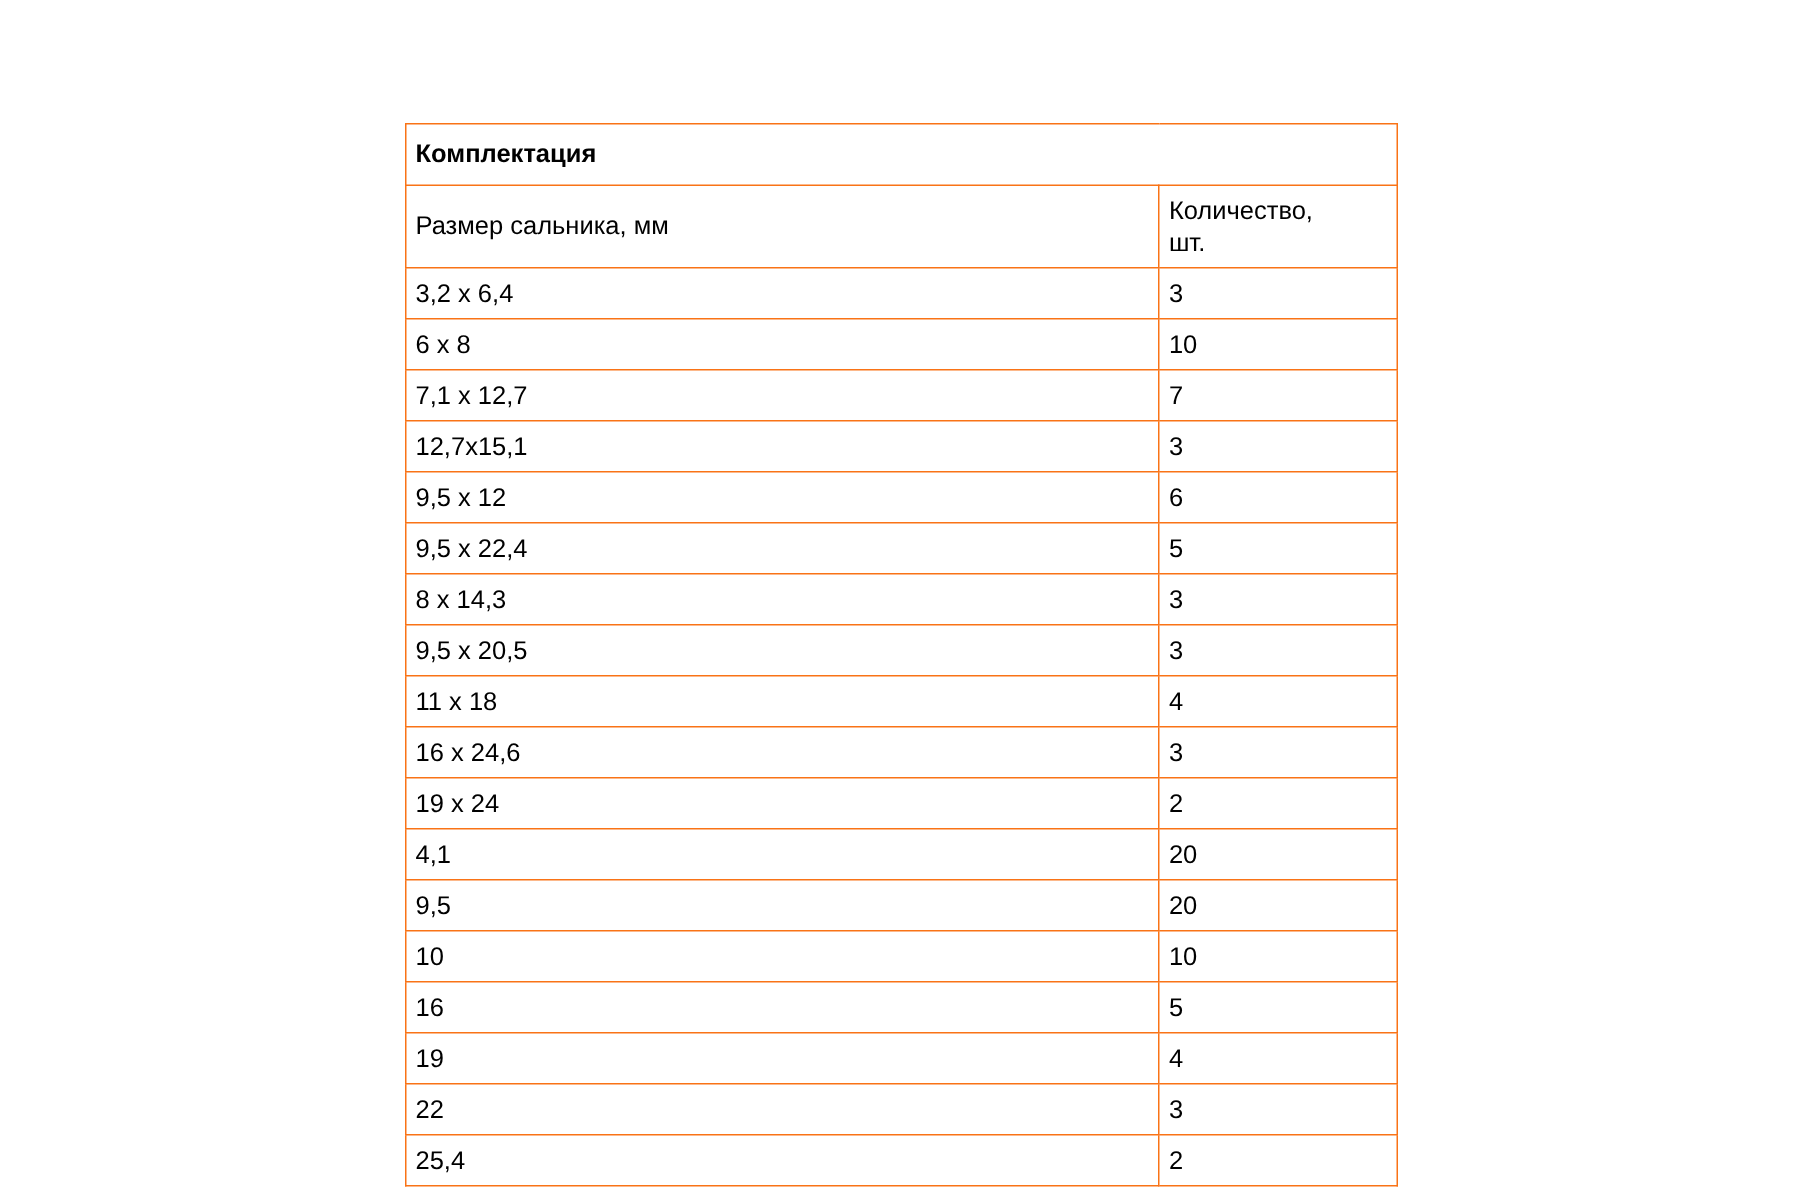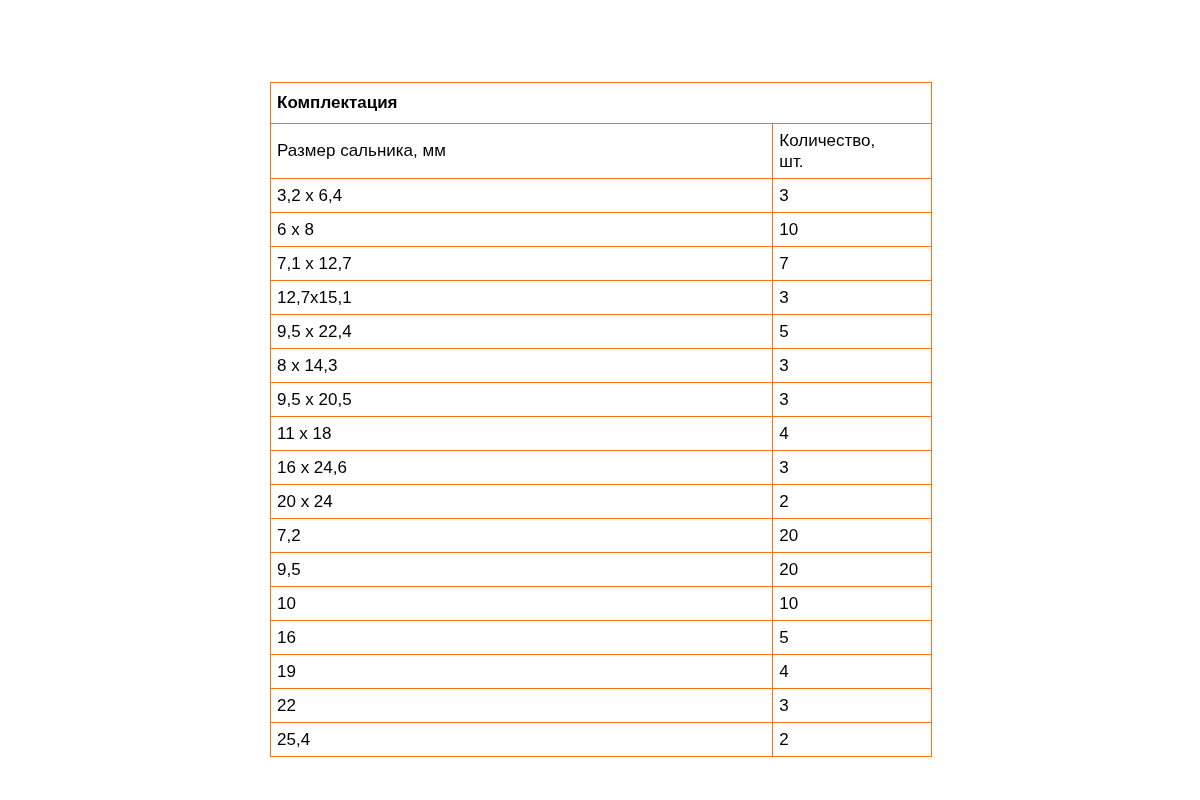--- a/index.html
+++ b/index.html
@@ -81,45 +81,49 @@
         </tr>
         <tr class="data-row">
           <td>7,1 x 12,7</td>
           <td>7</td>
         </tr>
         <tr class="data-row">
           <td>12,7x15,1</td>
           <td>3</td>
         </tr>
         <tr class="data-row">
+          <td>9,5 x 12</td>
+          <td>6</td>
+        </tr>
+        <tr class="data-row">
           <td>9,5 x 22,4</td>
           <td>5</td>
         </tr>
         <tr class="data-row">
           <td>8 x 14,3</td>
           <td>3</td>
         </tr>
         <tr class="data-row">
           <td>9,5 x 20,5</td>
           <td>3</td>
         </tr>
         <tr class="data-row">
           <td>11 x 18</td>
           <td>4</td>
         </tr>
         <tr class="data-row">
           <td>16 x 24,6</td>
           <td>3</td>
         </tr>
         <tr class="data-row">
-          <td>20 x 24</td>
+          <td>19 x 24</td>
           <td>2</td>
         </tr>
         <tr class="data-row">
-          <td>7,2</td>
+          <td>4,1</td>
           <td>20</td>
         </tr>
         <tr class="data-row">
           <td>9,5</td>
           <td>20</td>
         </tr>
         <tr class="data-row">
           <td>10</td>
           <td>10</td>
         </tr>

